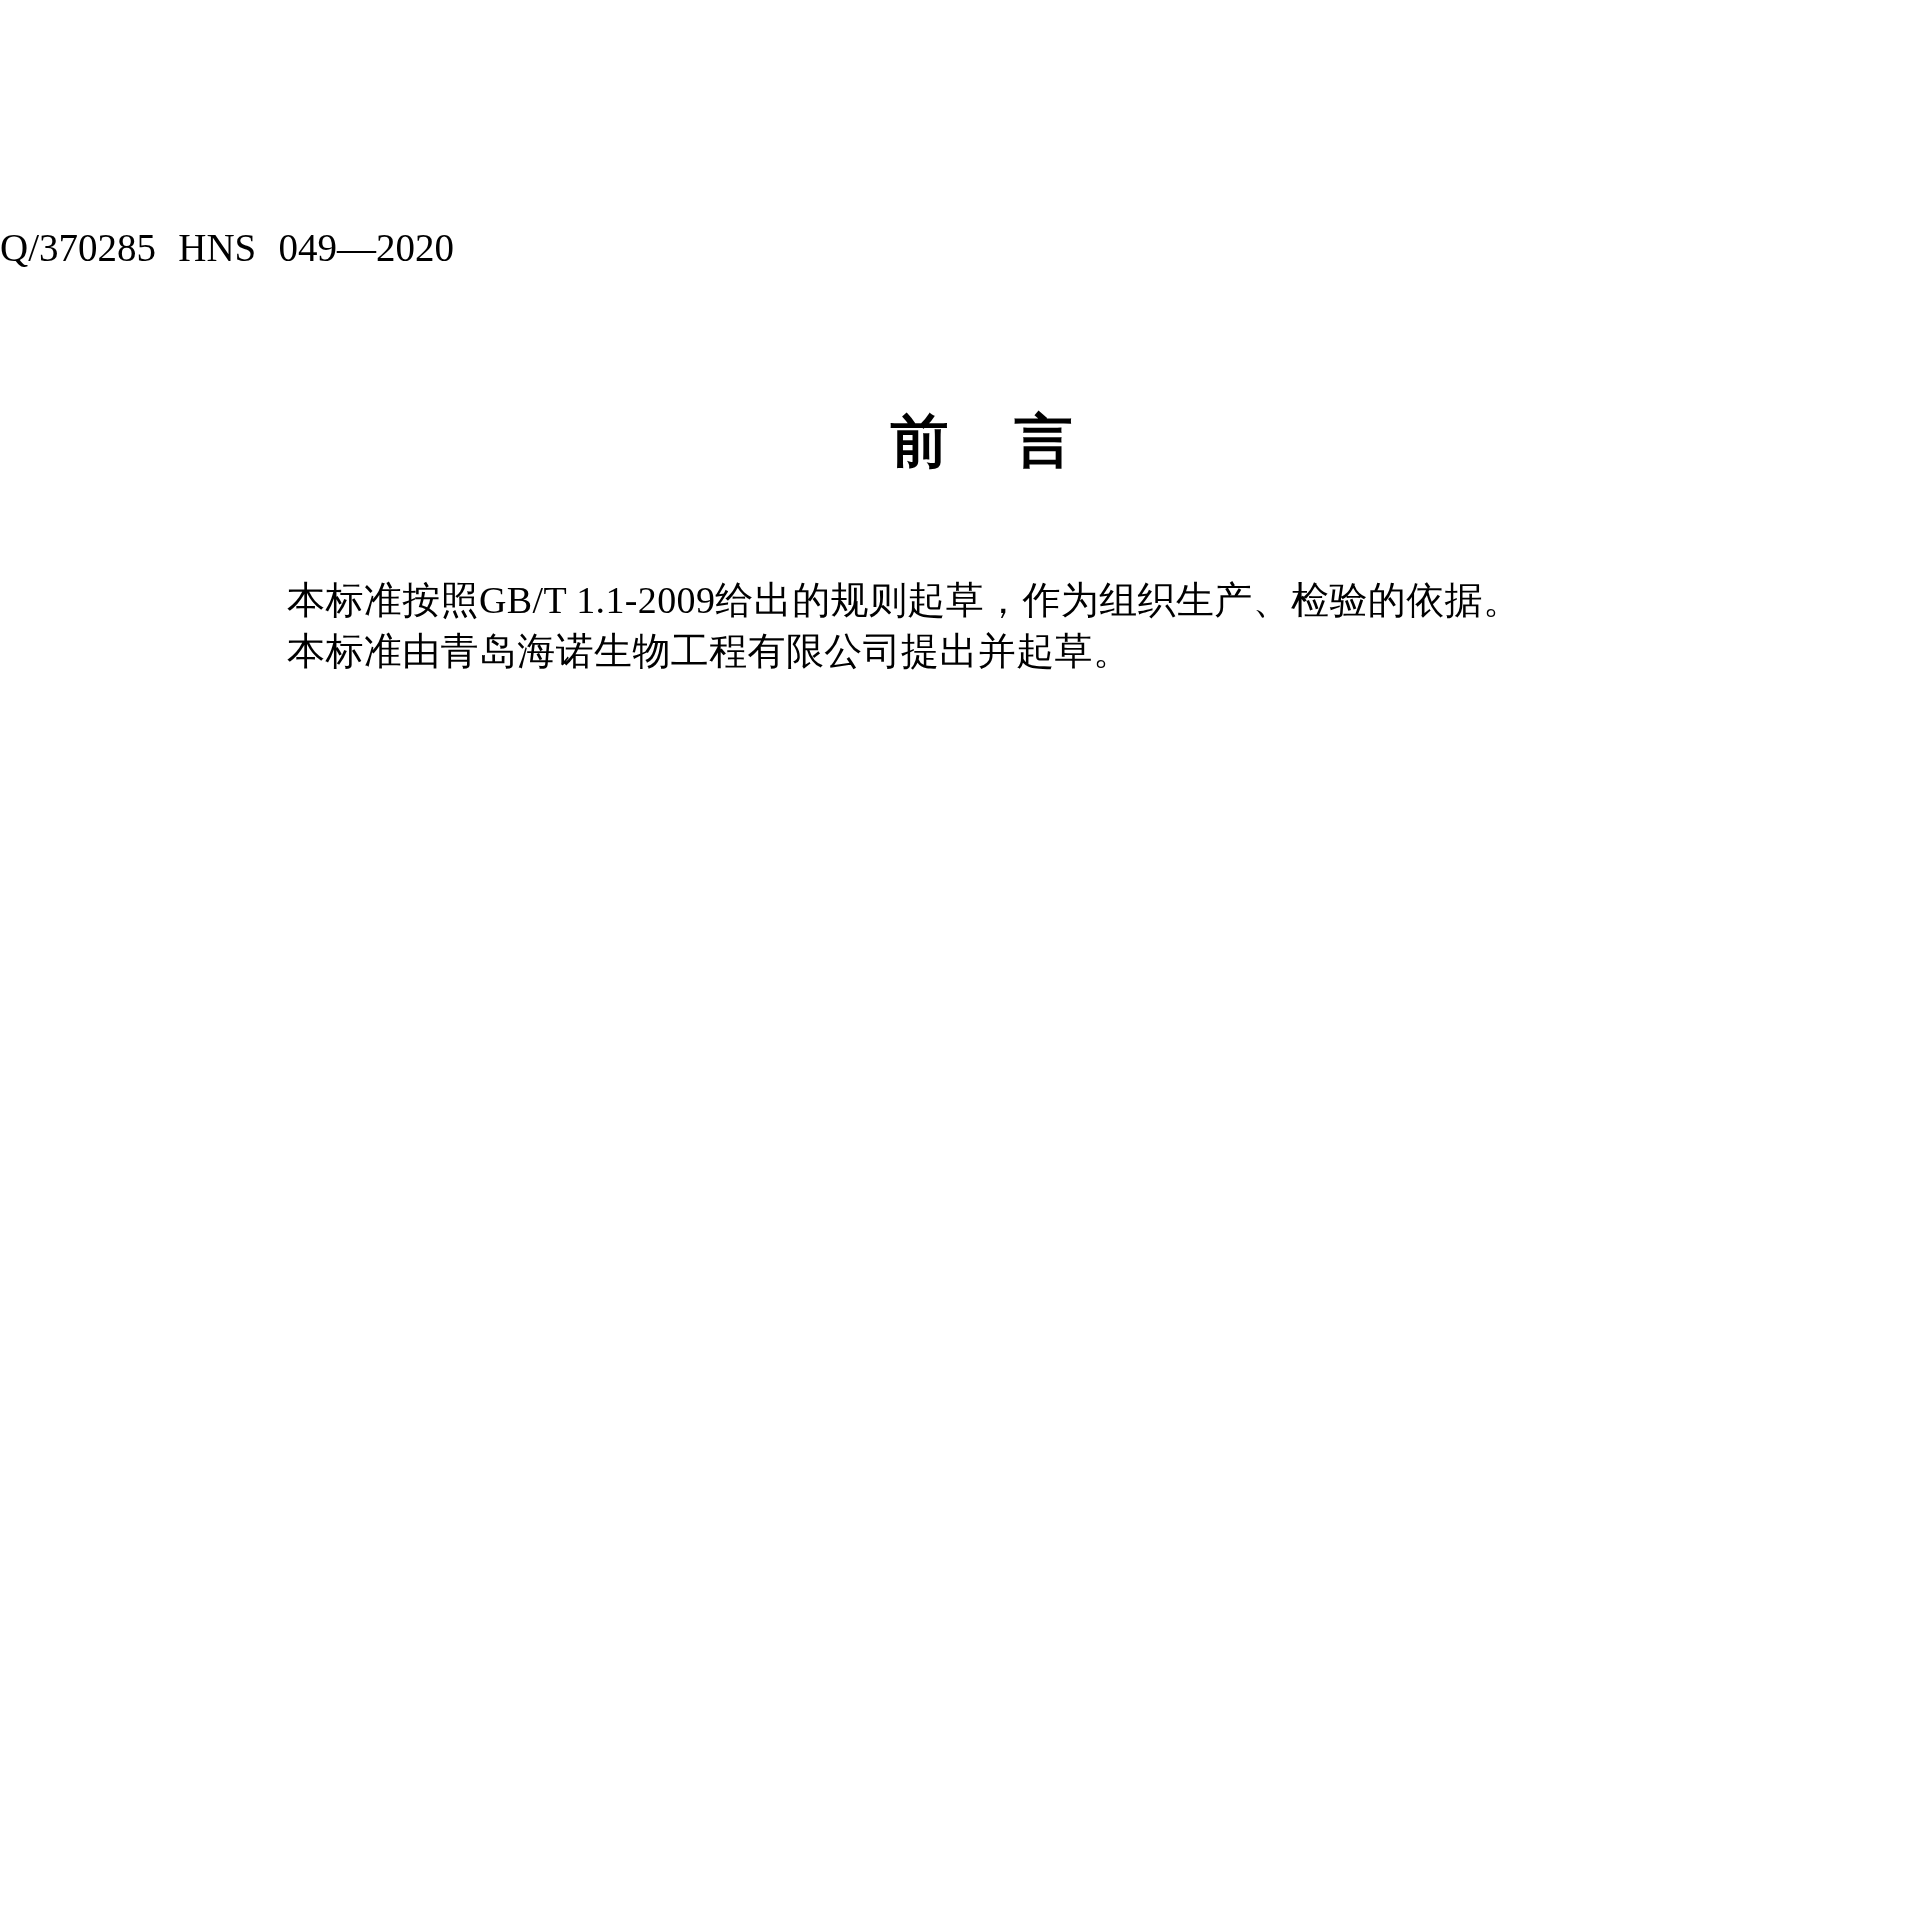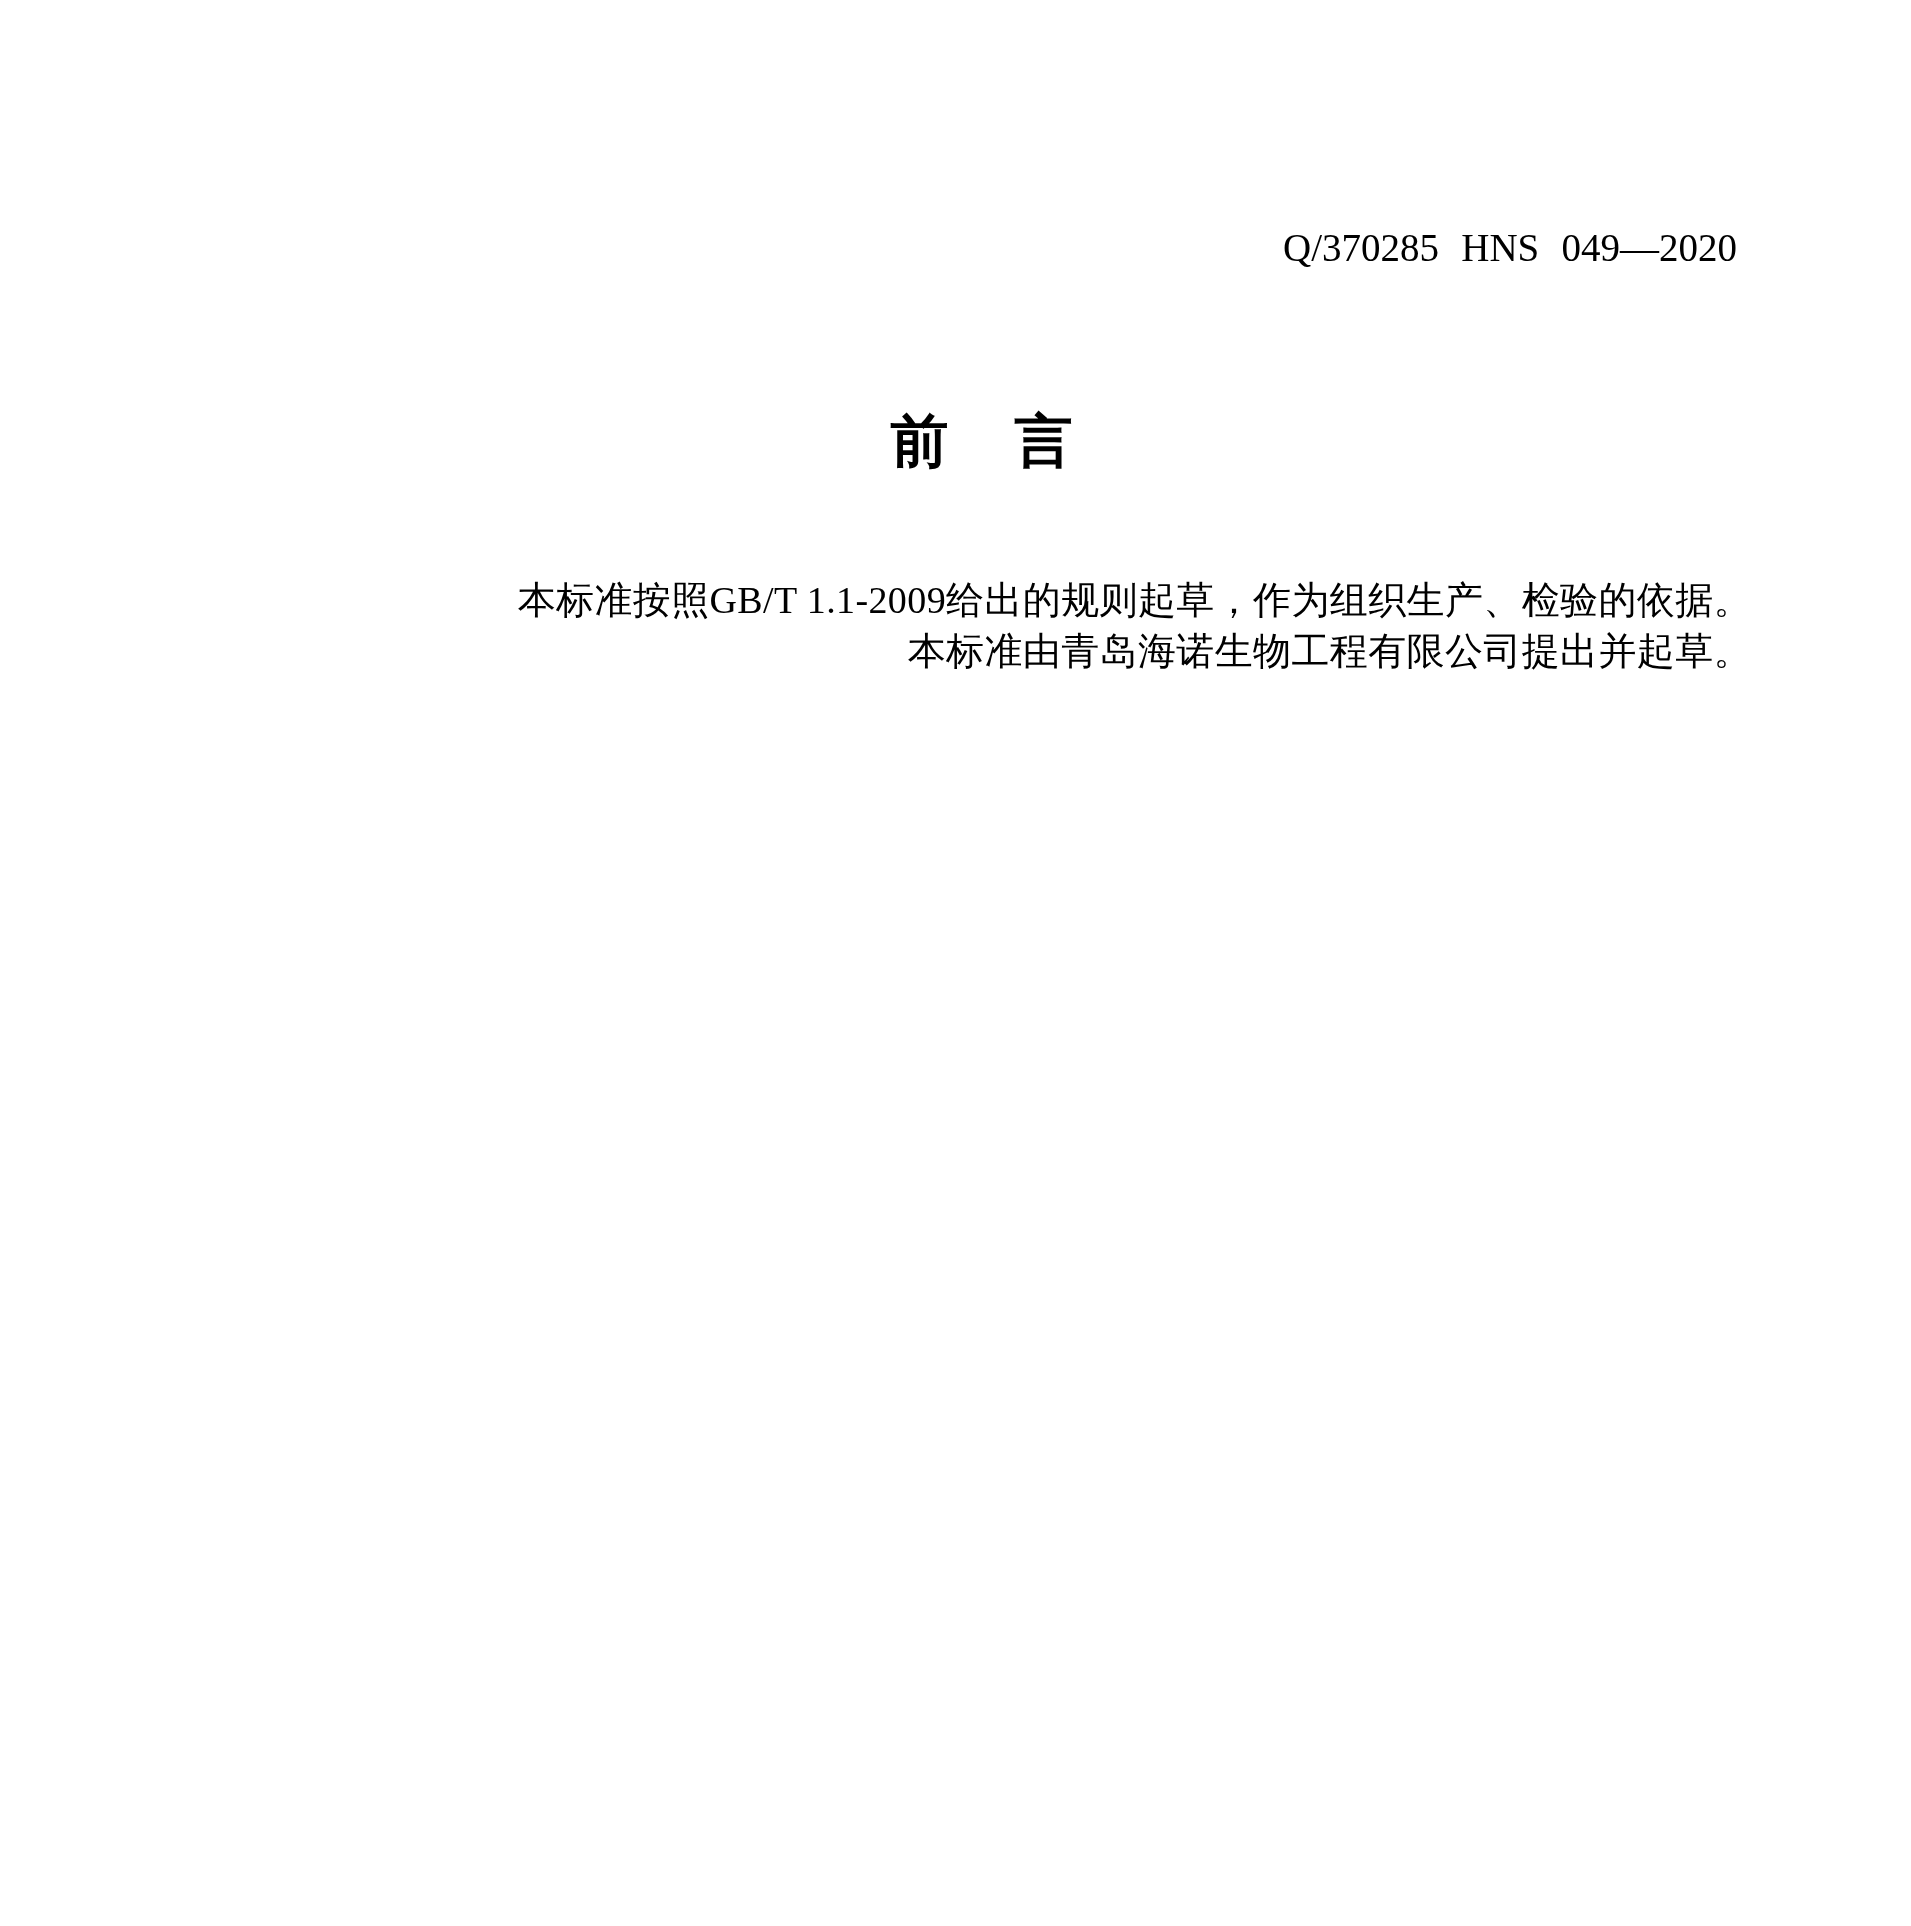--- a/index.html
+++ b/index.html
@@ -14,21 +14,20 @@
     background: #ffffff;
     overflow: hidden;
     font-family: "Liberation Serif", "DejaVu Serif", serif;
     color: #000000;
   }
   .header-row {
     position: absolute;
     top: 227px;
     left: 0;
     right: 174px;
-    text-align: right;
   }
   .standard-code {
     font-family: "Liberation Serif", "DejaVu Serif", serif;
     font-size: 39px;
     line-height: 1.1;
     word-spacing: 0.32em;
     white-space: nowrap;
   }
   .title-row {
     position: absolute;
@@ -42,24 +41,23 @@
   }
   .title-char {
     font-family: "DejaVu Sans", "Liberation Sans", sans-serif;
     font-weight: bold;
     font-size: 58px;
     line-height: 1.25;
     letter-spacing: 0;
   }
   .foreword-body {
     position: absolute;
-    left: 304px;
+    left: 287px;
     top: 575px;
     width: 1448px;
-    text-align: right;
   }
   .foreword-paragraph {
     margin: 0;
     padding: 0;
     font-family: "Liberation Serif", "DejaVu Serif", serif;
     font-size: 38px;
     line-height: 51px;
     white-space: nowrap;
     letter-spacing: 0.01em;
   }

